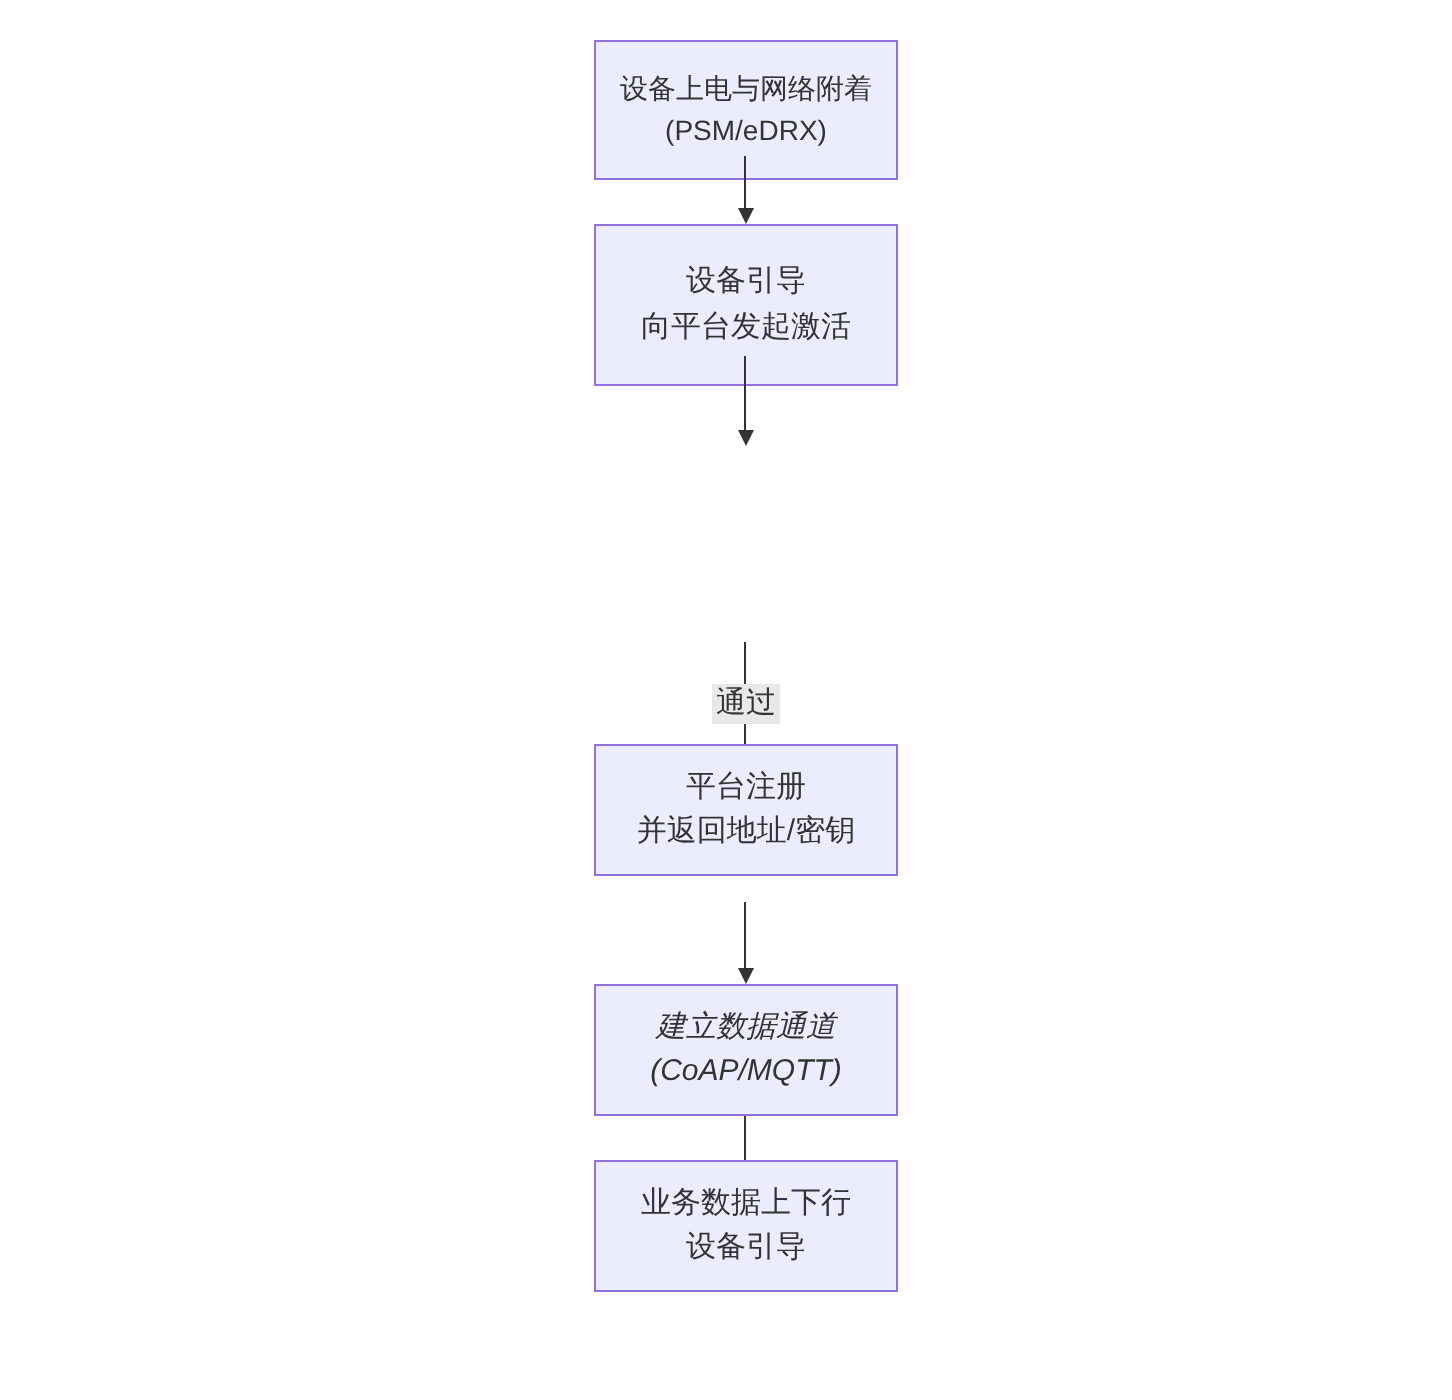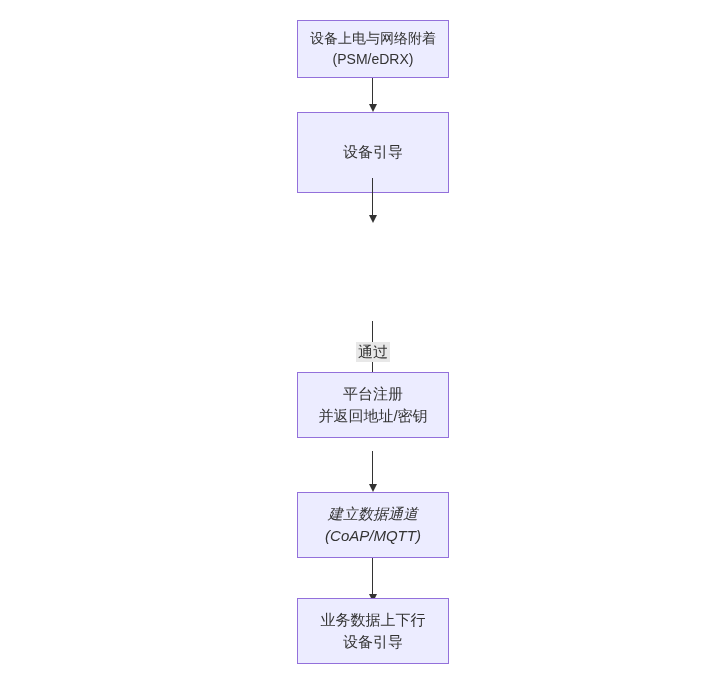--- a/index.html
+++ b/index.html
@@ -102,32 +102,33 @@
     line-height: 1.3;
     padding: 0 2px;
     white-space: nowrap;
   }
 </style>
 </head>
 <body>
 
 <div class="canvas">
 
-  <div class="node small-font" style="top:20px;height:58px;">
+  <div class="node small-font" style="top:20px;height:70px;">
     <div>设备上电与网络附着</div>
     <div>(PSM/eDRX)</div>
   </div>
 
   <div class="connector" style="top:78px;height:34px;">
     <div class="line"></div>
     <div class="arrowhead"></div>
   </div>
 
   <div class="node" style="top:112px;height:81px;">
     <div>设备引导</div>
+    <div>向平台发起激活</div>
   </div>
 
   <div class="connector" style="top:178px;height:45px;">
     <div class="line"></div>
     <div class="arrowhead"></div>
   </div>
 
 
   <div class="connector" style="top:321px;height:64px;">
     <div class="line"></div>
@@ -148,18 +149,18 @@
   <div class="node" style="top:492px;height:66px;font-style:italic;">
     <div>建立数据通道</div>
     <div>(CoAP/MQTT)</div>
   </div>
 
   <div class="connector" style="top:558px;height:44px;">
     <div class="line"></div>
     <div class="arrowhead"></div>
   </div>
 
-  <div class="node" style="top:598px;height:66px;">
+  <div class="node" style="top:580px;height:66px;">
     <div>业务数据上下行</div>
     <div>设备引导</div>
   </div>
 
 </div>
 
 </body></html>

